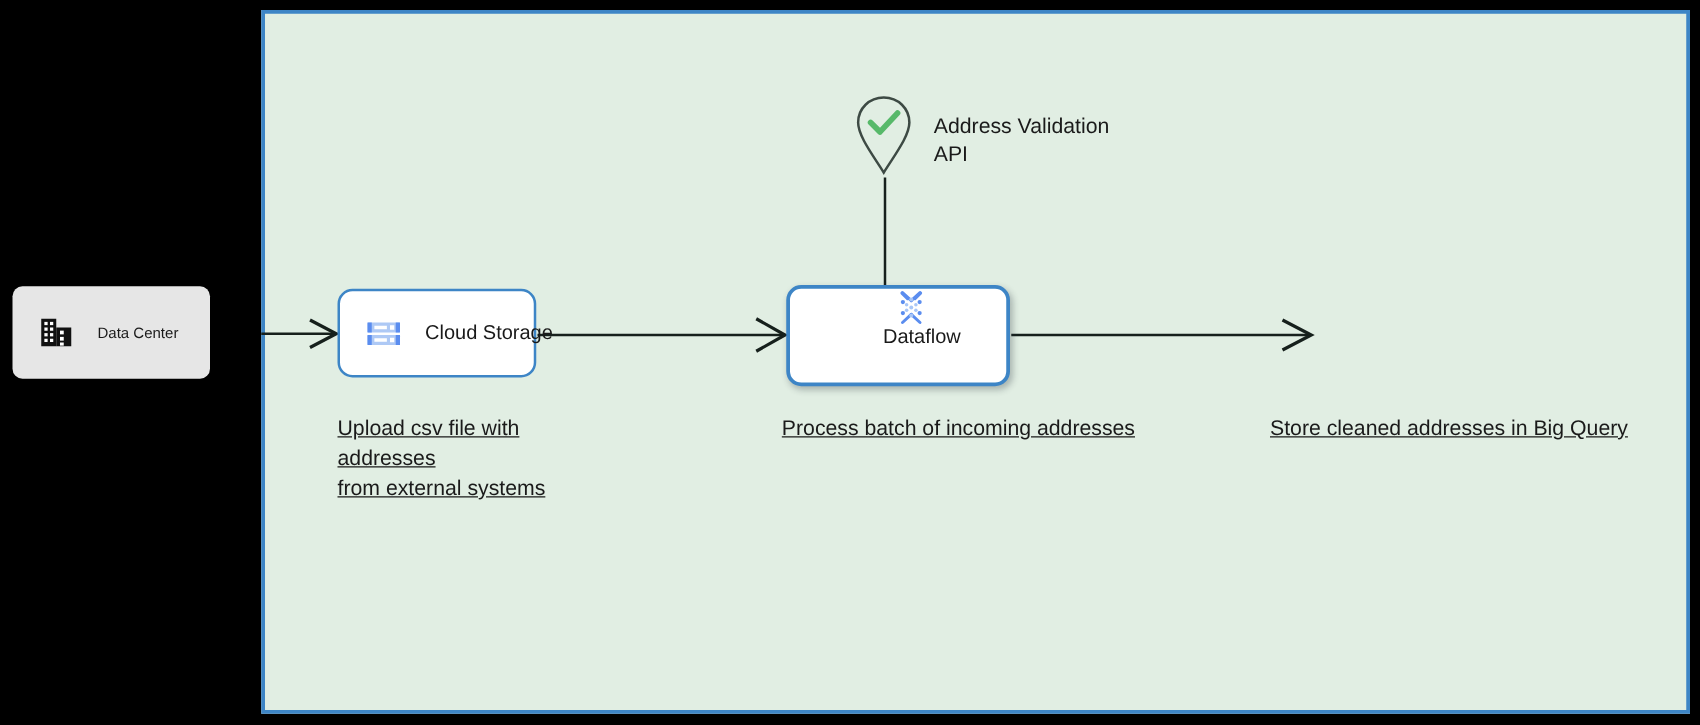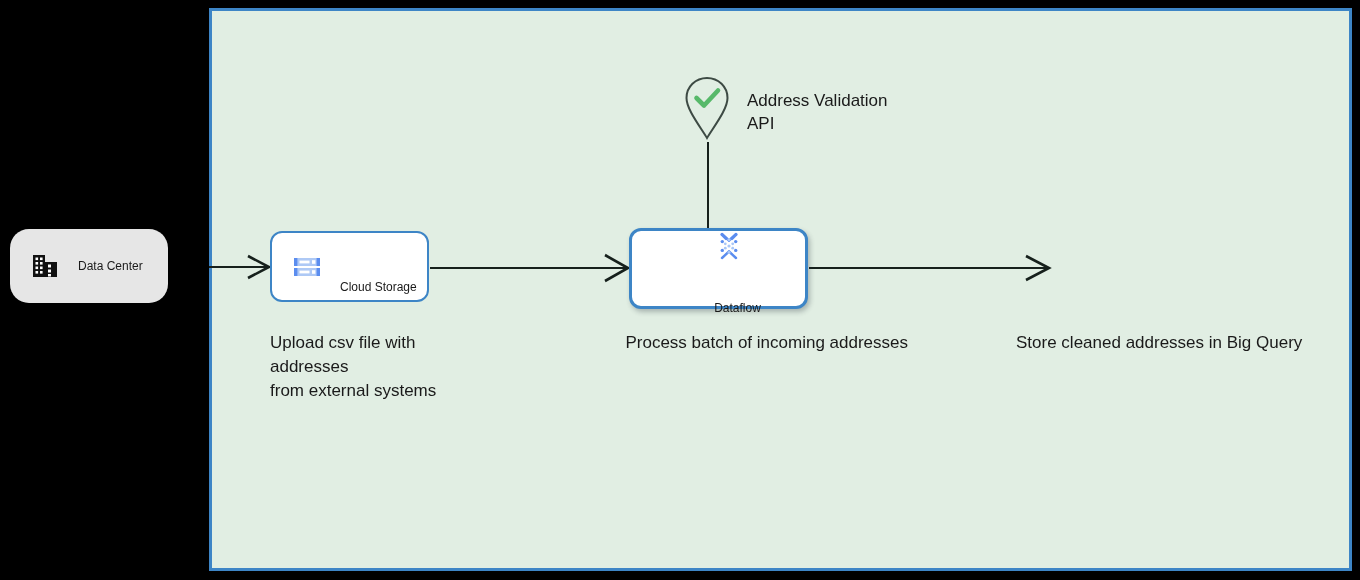--- a/index.html
+++ b/index.html
@@ -32,21 +32,21 @@
   }
 
   
   .onprem-node {
     position: absolute;
     left: 10px;
     top: 229px;
     width: 158px;
     height: 74px;
     background: #e6e6e6;
-    border-radius: 19px;
+    border-radius: 8px;
     display: flex;
     align-items: center;
     padding-left: 20px;
   }
   .onprem-node .node-label {
     font-size: 12px;
     color: #1a1a1a;
     margin-left: 18px;
     white-space: nowrap;
   }
@@ -61,25 +61,24 @@
     display: flex;
     align-items: center;
     padding-left: 20px;
   }
   .svc-node.selected {
     border-width: 3px;
     box-shadow: 2px 3px 5px rgba(40,50,60,0.30);
     flex-direction: column;
   }
   .svc-node .node-label {
-    font-size: 12px;
+    font-size: 16px;
     color: #1a1a1a;
     margin-left: 18px;
     white-space: nowrap;
-    margin-top: 40px;
   }
   .svc-icon { width: 30px; height: 30px; flex: 0 0 30px; display: block; }
 
   #node-cloud-storage { left: 270px; top: 231px; width: 159px; height: 71px; }
   #node-dataflow      { left: 629px; top: 228px; width: 179px; height: 81px; }
   #node-bigquery      { left: 1050px; top: 230px; width: 160px; height: 72px; }
 
   
   .api-node {
     position: absolute;
@@ -98,20 +97,21 @@
     white-space: pre-line;
   }
 
   
   .caption {
     position: absolute;
     font-size: 17px;
     line-height: 24px;
     color: #1a1a1a;
     white-space: pre-line;
+    text-decoration: underline;
   }
   #caption-upload  { left: 270px; top: 331px; width: 210px; text-align: left; }
   #caption-process { left: 568px; top: 331px; width: 340px; text-align: right; }
   #caption-store   { left: 1016px; top: 331px; width: 360px; text-align: left; }
 
   
   #connectors {
     position: absolute;
     left: 0; top: 0;
     width: 1360px; height: 580px;

